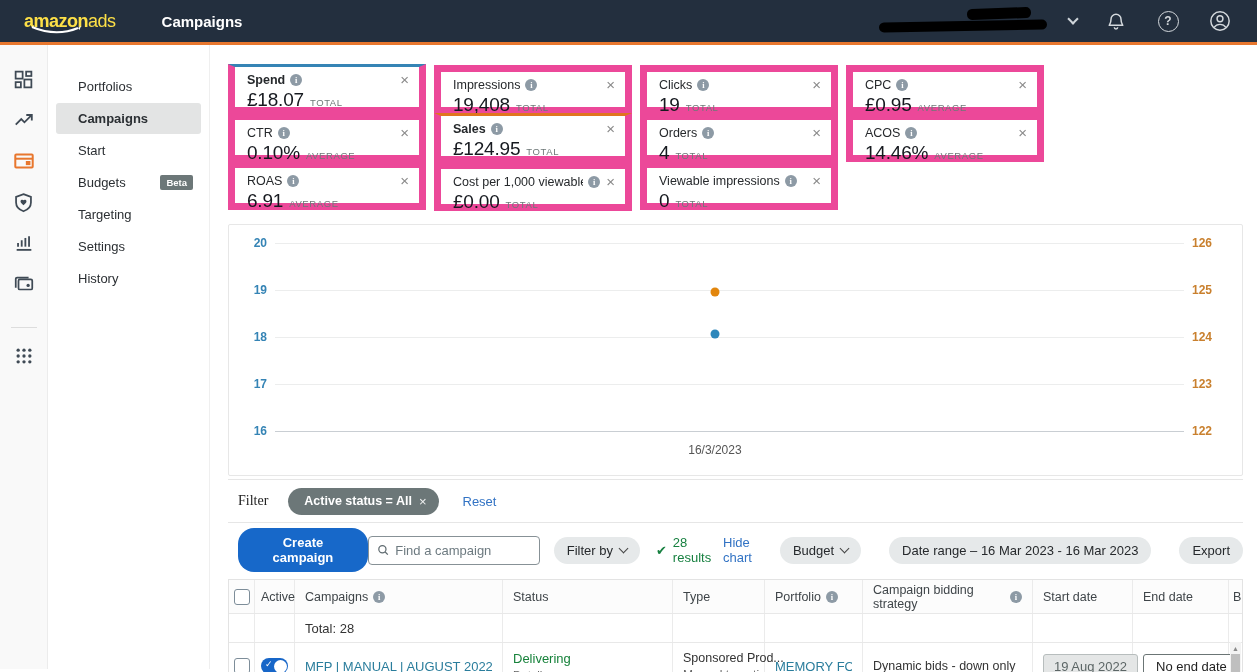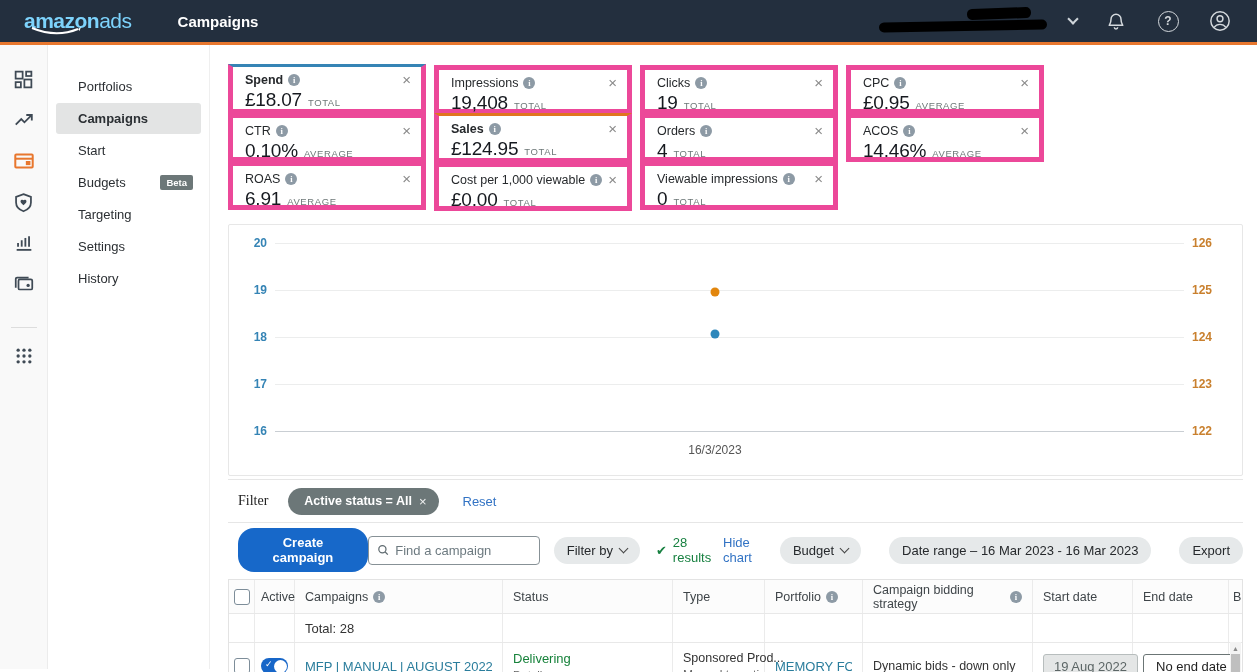--- a/index.html
+++ b/index.html
@@ -3,21 +3,21 @@
 <meta charset="utf-8">
 <style>
   * { margin:0; padding:0; box-sizing:border-box; }
   html,body { background:#fff; }
   body { font-family:"Liberation Sans", sans-serif; color:#232f3e; }
   .screen { position:relative; width:1257px; height:672px; overflow:hidden; background:#fff; }
 
   
   .navbar { position:relative; height:45px; background:#232f3e; border-bottom:3px solid #e8772e;
             display:flex; align-items:center; padding:0 24px; }
-  .logo { display:flex; align-items:baseline; color:#7dd3fc; font-size:21px; position:relative; }
+  .logo { display:flex; align-items:baseline; color:#fde047; font-size:18px; position:relative; }
   .logo .lp { font-weight:bold; letter-spacing:-0.5px; }
   .logo .ls { font-weight:300; letter-spacing:-0.5px; }
   .logo svg { position:absolute; left:6px; bottom:-5px; }
   .nav-title { color:#fff; font-weight:bold; font-size:15px; margin-left:46px; }
   .nav-right { margin-left:auto; display:flex; align-items:center; gap:26px; }
   .redacted { position:relative; width:180px; height:26px; }
   .redacted .r1 { position:absolute; right:28px; top:0; width:64px; height:11px; background:#000; border-radius:5px; transform:rotate(-2deg); }
   .redacted .r2 { position:absolute; right:12px; top:13px; width:168px; height:10px; background:#000; border-radius:5px; transform:rotate(-1deg); }
   .chev { width:8px; height:8px; border-right:2px solid #cfd5da; border-bottom:2px solid #cfd5da; transform:rotate(45deg); margin-top:-4px; }
   .nav-ic { display:flex; align-items:center; justify-content:center; width:26px; height:26px; cursor:pointer; }
@@ -32,21 +32,21 @@
   .menu { width:162px; border-right:1px solid #efefef; padding:26px 8px 0 8px; }
   .menu .nav-item { display:flex; align-items:center; font-size:13px; color:#2b2f33; padding:8px 0 8px 22px; margin-bottom:1px; border-radius:3px; cursor:pointer; }
   .menu .nav-item.active { background:#e3e4e4; font-weight:bold; }
   .beta { margin-left:auto; margin-right:8px; background:#6c7778; color:#fff; font-size:9.5px; font-weight:bold; padding:2px 6px; border-radius:2px; }
 
   .main { flex:1; padding:20px 14px 0 18px; }
 
   
   .mgrid { display:flex; gap:8px; }
   .mcol { width:198px; display:flex; flex-direction:column; }
-  .mcard { background:#fff; border:5px solid #ec4899; height:49px; padding:5px 10px 0 12px; margin-top:-1px; position:relative; cursor:pointer; }
+  .mcard { background:#fff; border:7px solid #ec4899; height:49px; padding:5px 10px 0 12px; margin-top:-1px; position:relative; cursor:pointer; }
   .mcard:first-child { margin-top:0; }
   .mcard.sel-blue { border-top:3px solid #3584b5; height:50px; margin-top:-1px; }
   .mcol .mcard.sel-blue:first-child { margin-top:-1px; }
   .mcard.sel-orange { border-top:3px solid #e0751f; height:50px; }
   .mc-top { display:flex; align-items:center; font-size:12.5px; color:#26292c; }
   .mc-label { white-space:nowrap; overflow:hidden; }
   .mc-label.bold { font-weight:bold; }
   .info-ic { width:12px; height:12px; min-width:12px; border-radius:50%; background:#8d9aa5; color:#fff; font-size:8.5px; font-weight:bold;
              display:inline-flex; align-items:center; justify-content:center; margin-left:5px; font-family:"Liberation Serif", serif; }
   .mc-close { margin-left:auto; color:#8a8a8a; font-size:15px; line-height:1; cursor:pointer; padding-left:6px; }

